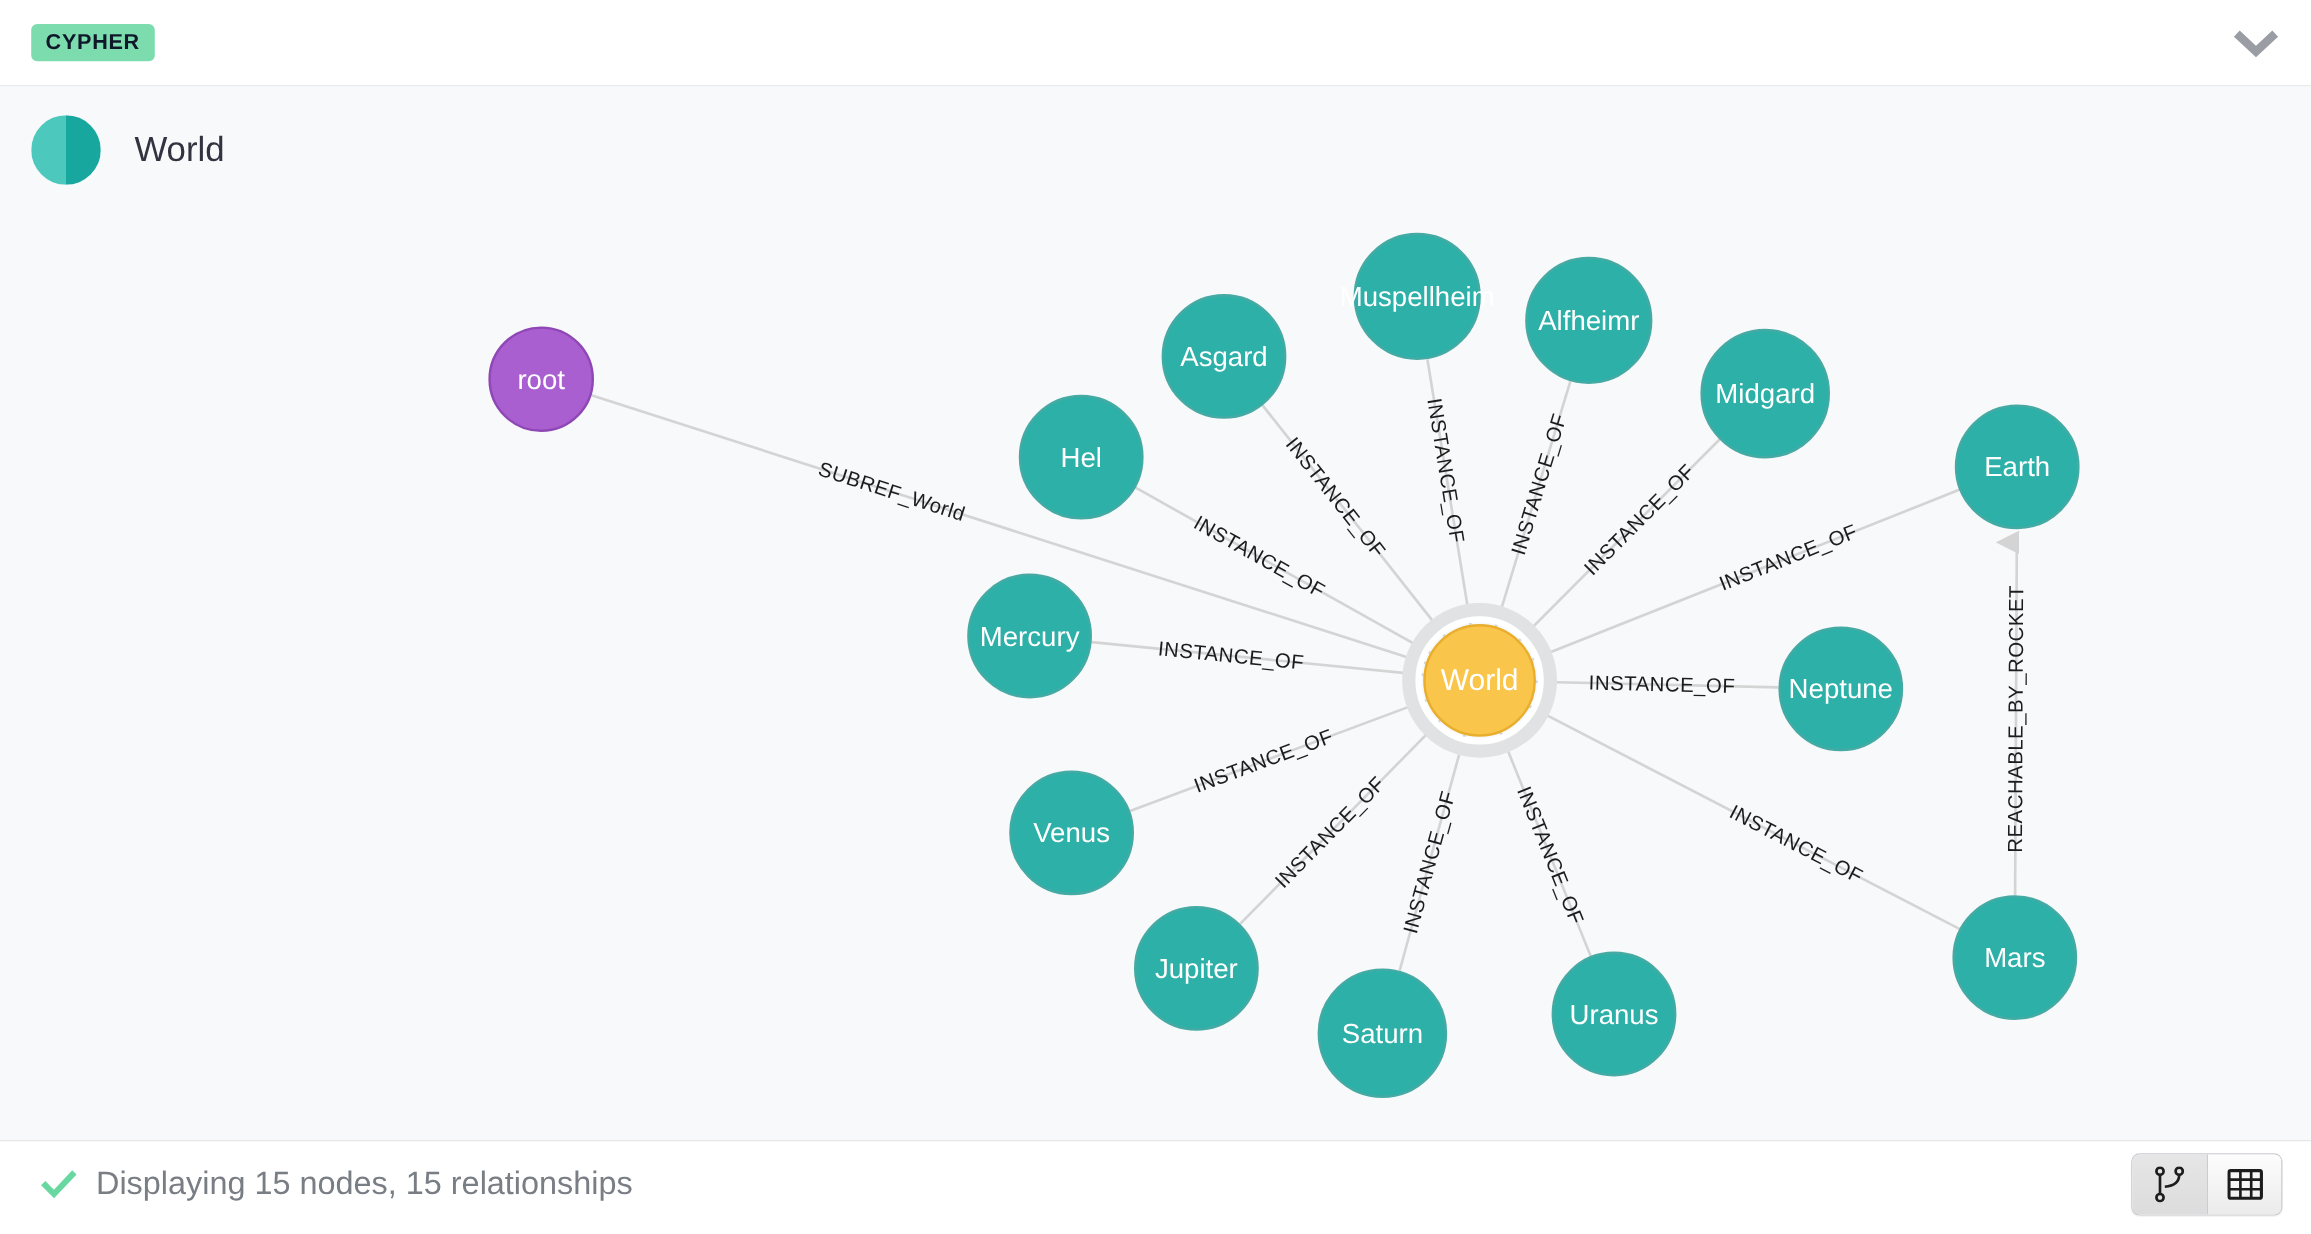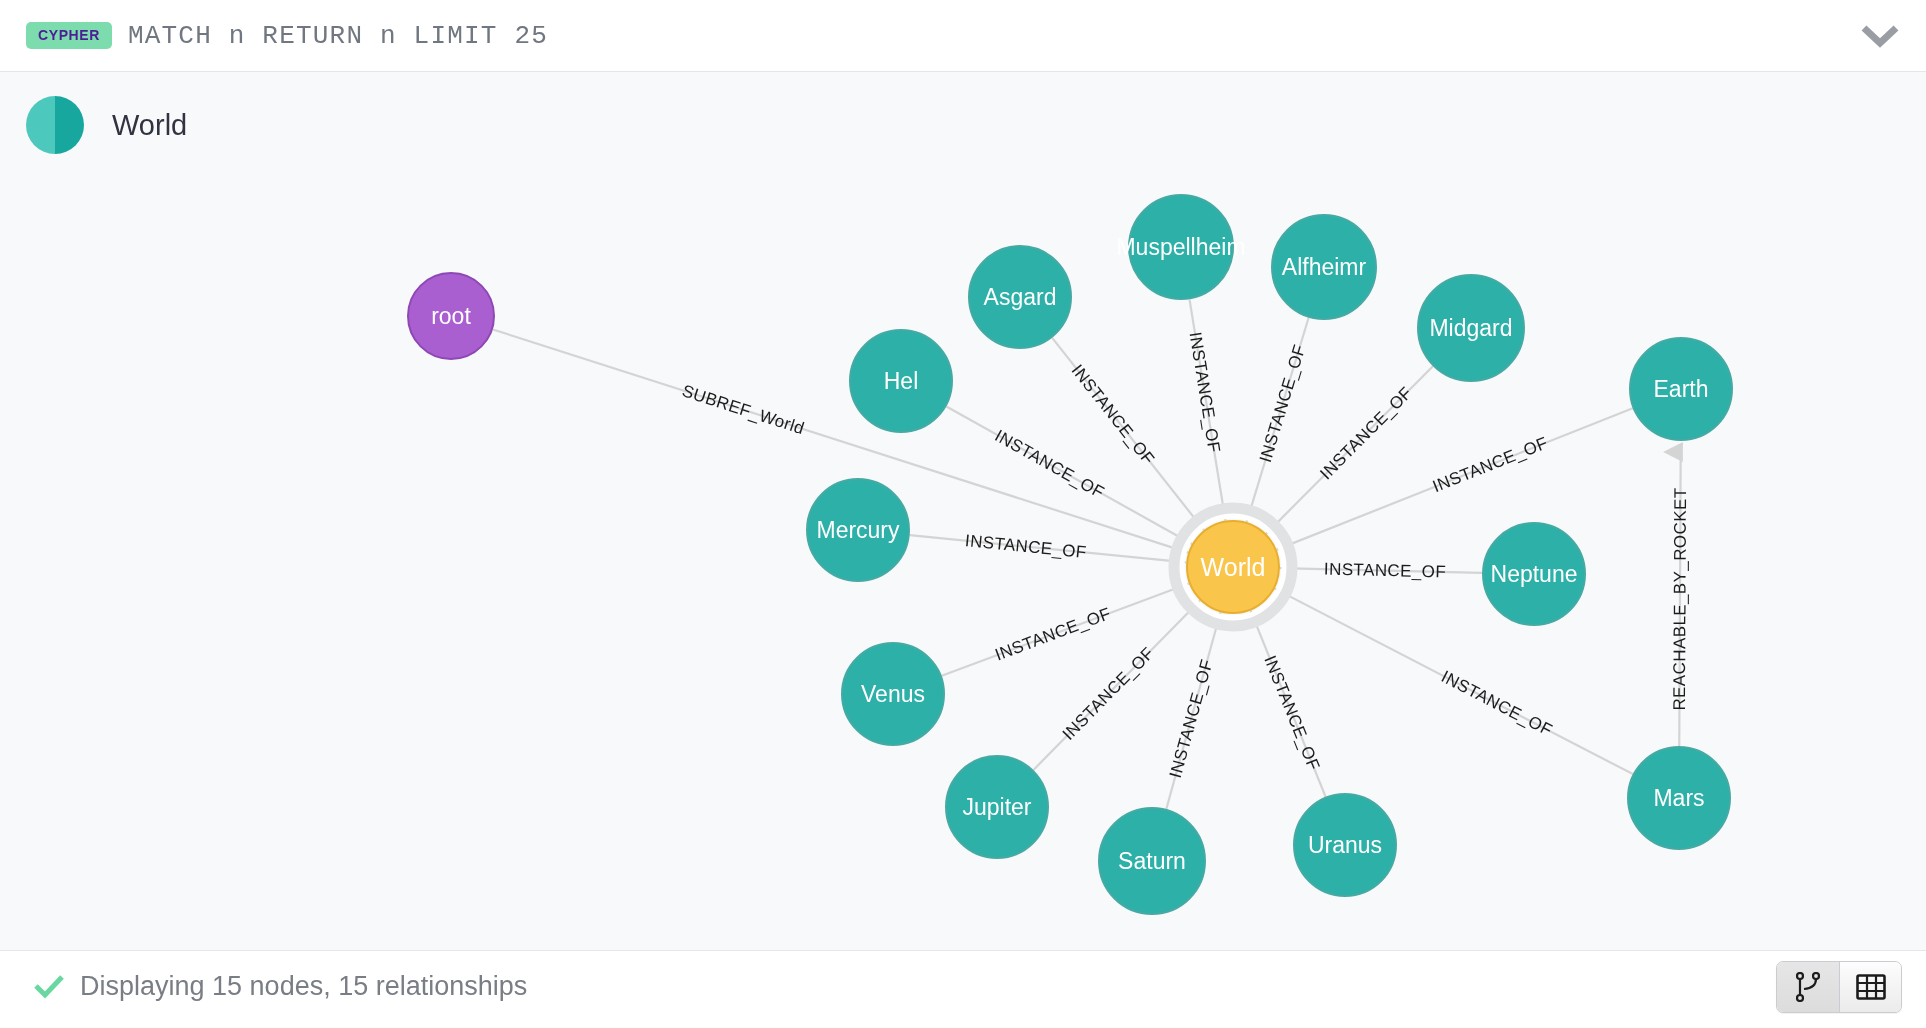--- a/index.html
+++ b/index.html
@@ -14,24 +14,24 @@
   
   #header {
     position: absolute; left: 0; top: 0; width: 1926px; height: 72px;
     background: #ffffff;
     border-bottom: 1px solid #e3e7ea;
     display: flex; align-items: center;
   }
   #cypher-badge {
     margin-left: 26px;
     background: #7ddcae;
-    color: #4c1d95;
+    color: #0f172a;
     font-family: "Liberation Sans", sans-serif;
     font-weight: bold;
-    font-size: 14px;
+    font-size: 18px;
     letter-spacing: 0.6px;
     padding: 6px 12px 7px 12px;
     border-radius: 5px;
     line-height: 1;
   }
   #query-text {
     margin-left: 16px;
     color: #717780;
     font-family: "Liberation Mono", monospace;
     font-size: 26px;
@@ -137,21 +137,20 @@
   .toggle-btn.active { background: linear-gradient(#e6e6e6, #dcdcdc); }
   .toggle-btn + .toggle-btn { border-left: 1px solid #c9ccd0; }
 </style>
 </head>
 <body>
 
 <div id="app">
 
   <div id="header">
     <span id="cypher-badge">CYPHER</span>
-    <span id="query-text">MATCH n RETURN n LIMIT 25</span>
     <div id="collapse-btn">
       <svg width="40" height="26" viewBox="0 0 40 26">
         <path d="M4 5 L20 20 L36 5" fill="none" stroke="#9a9da4" stroke-width="7" stroke-linecap="butt" stroke-linejoin="miter"></path>
       </svg>
     </div>
   </div>
 
   <div id="canvas">
 
     <svg id="graph-svg" viewBox="0 0 1926 884">

